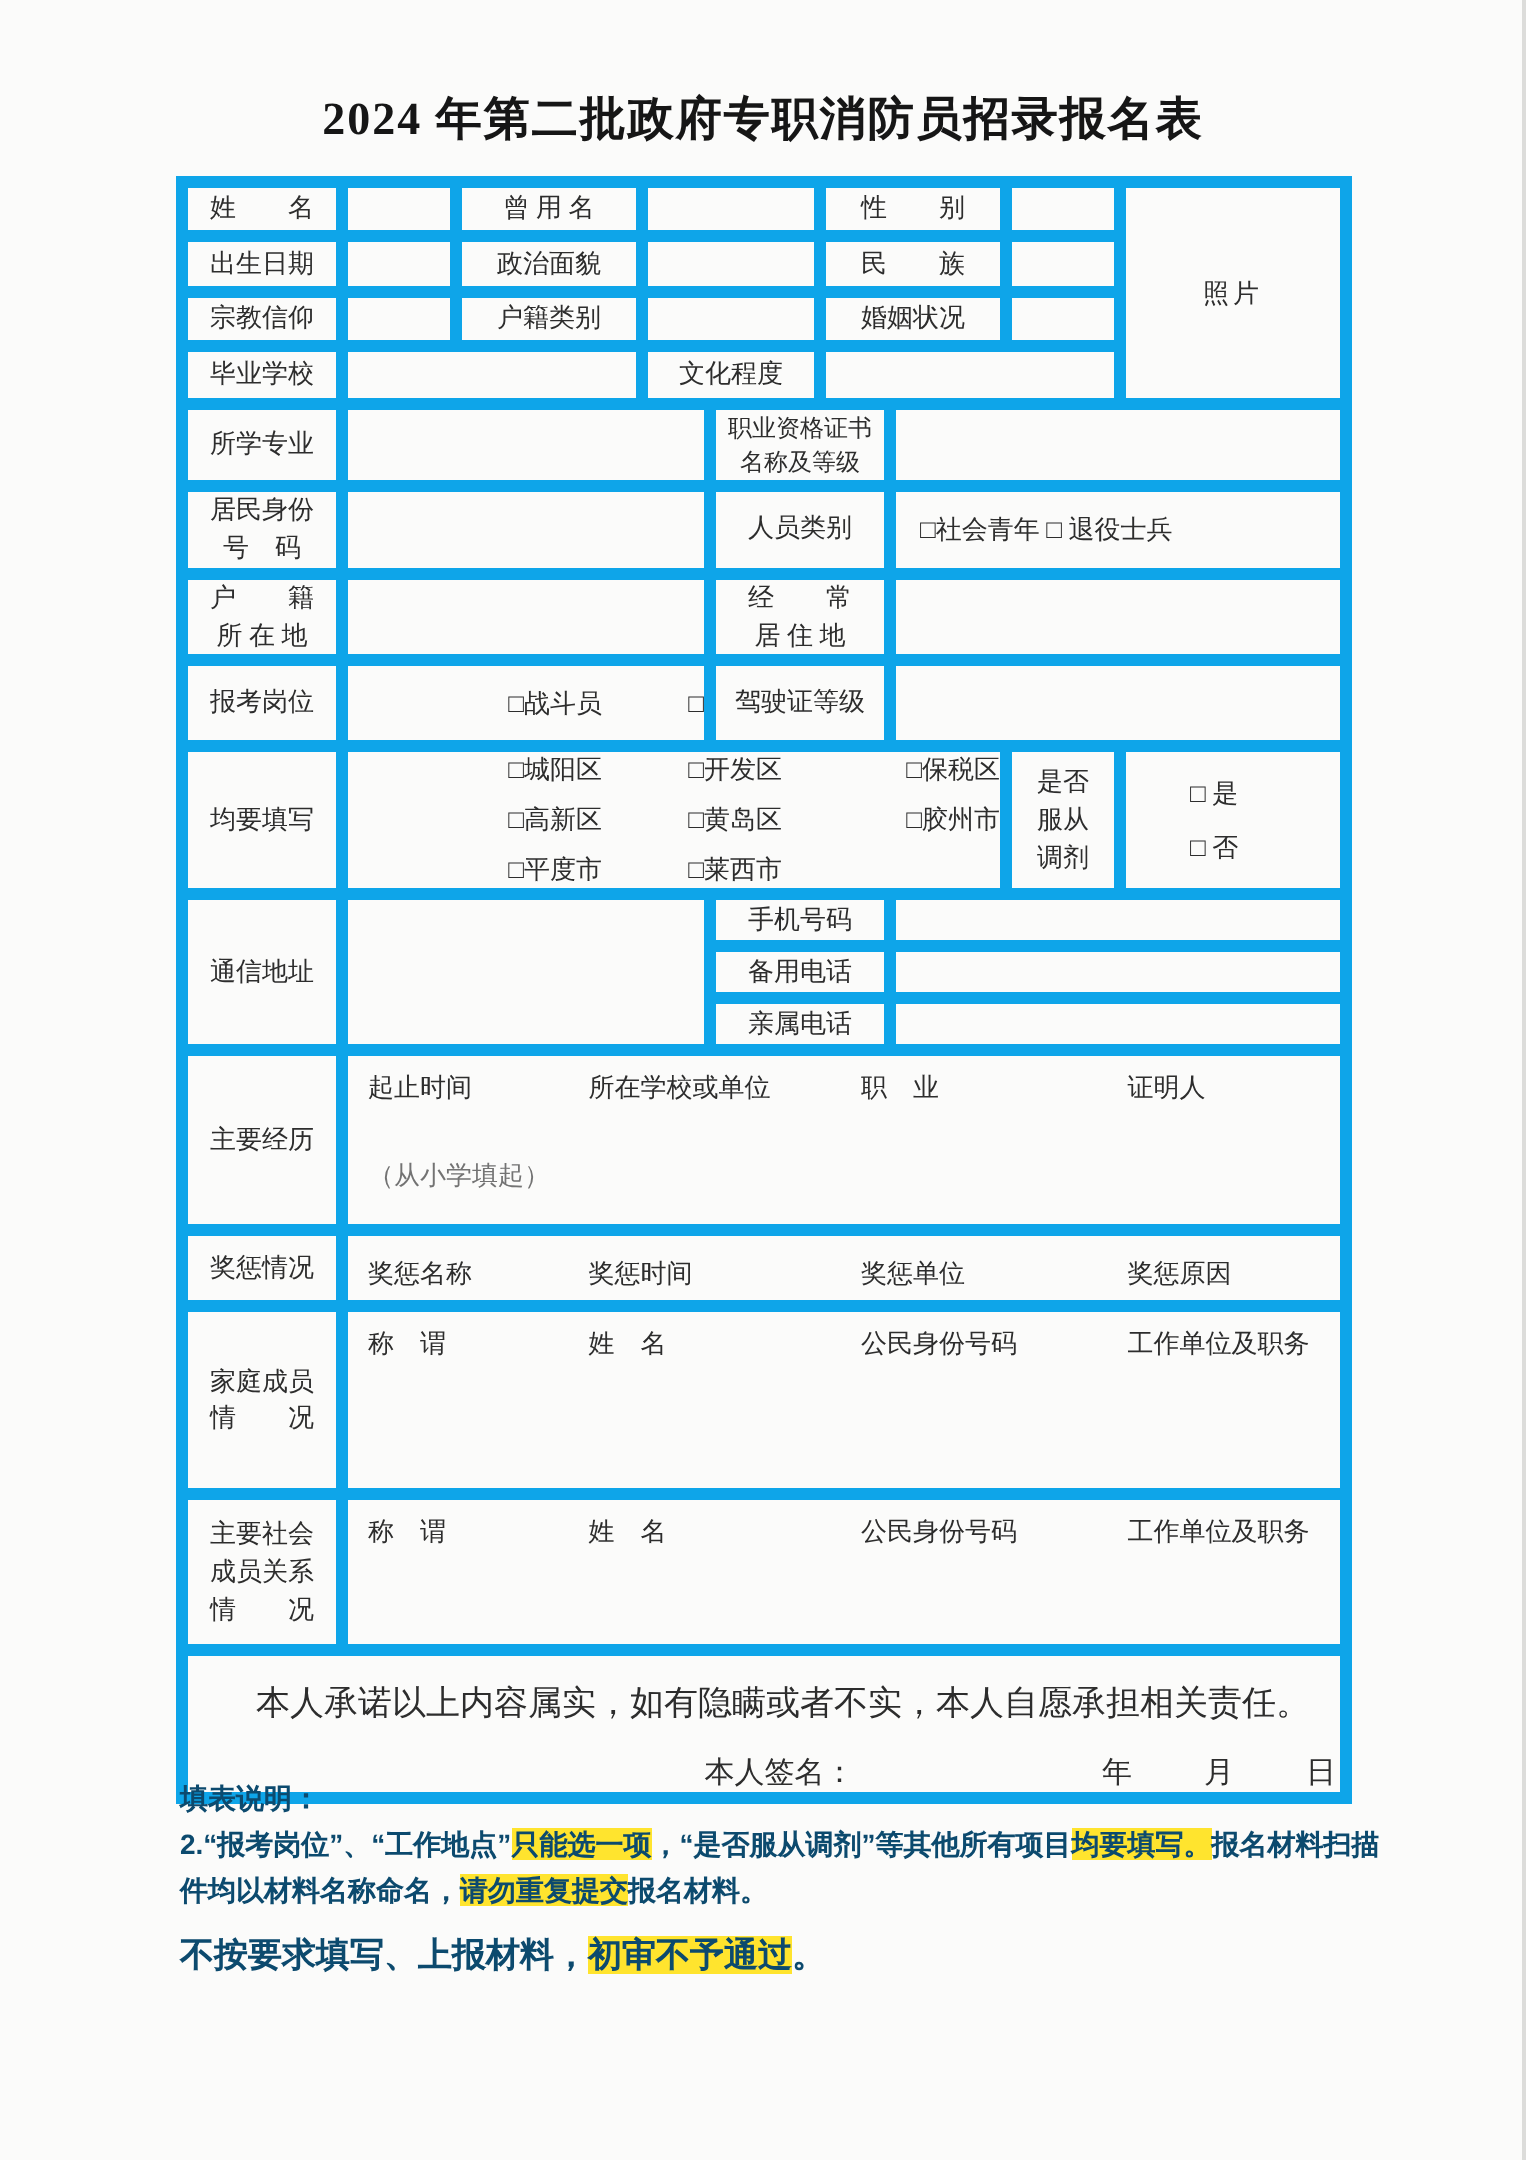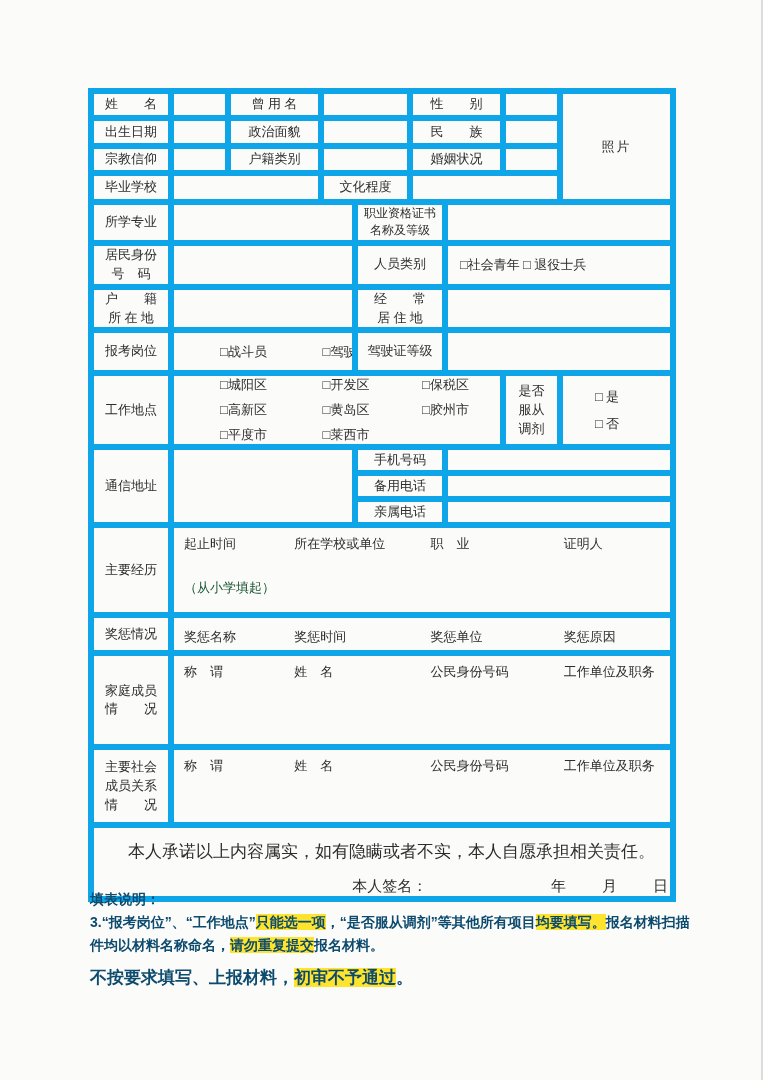--- a/index.html
+++ b/index.html
@@ -9,53 +9,54 @@
 
   .page-title { position:absolute; top:44px; left:0; width:100%; text-align:center;
                 font-size:23px; font-weight:bold; color:#161616; letter-spacing:1px; }
 
   table.form { position:absolute; top:88px; left:88px; width:582px;
                border-collapse:collapse; table-layout:fixed;
                font-size:13px; color:#2d2d2d; }
   table.form td { border:6px solid #0ea5e9; padding:0; overflow:hidden; }
 
   td.lbl { text-align:center; vertical-align:middle; white-space:pre-line; line-height:1.45; }
-  td.lbl.small { font-size:12px; line-height:1.35;font-family:Liberation Mono, monospace; }
+  td.lbl.small { font-size:12px; line-height:1.35; }
   td.val { background:transparent; }
   td.photo { text-align:center; vertical-align:middle; letter-spacing:2px; }
 
   .opts { padding-left:12px; text-align:left; }
-  .optgrid { display:grid; grid-template-columns:115px 90px auto; row-gap:7px; padding-left:12px; text-align:center; }
+  .optgrid { display:grid; grid-template-columns:115px 90px auto; row-gap:7px; padding-left:12px; text-align:right; }
   .yn { display:flex; flex-direction:column; gap:9px; align-items:flex-start; padding-left:32px; }
 
   td.content { vertical-align:top; }
   .cols { padding-top:7px; white-space:nowrap; }
   .cols span { display:inline-block; text-align:left; }
   .cA { margin-left:10px; width:107px; }
   .cB { width:133px; }
   .cC { width:130px; }
   .cD { width:120px; }
-  .red-note { color:#14532d; margin:26px 0 0 10px; text-align:left; }
+  .red-note { color:#737373; margin:26px 0 0 10px; text-align:left; }
 
   td.pledge-cell { vertical-align:top; }
   .pledge-line1 { padding:12px 0 0 34px; font-size:17px; text-align:left; }
   .pledge-line2 { padding:14px 0 0 222px; font-size:15px; text-align:right; }
   .pledge-date { margin-left:120px; letter-spacing:2px; }
 
   .notes { position:absolute; top:888px; left:90px; width:600px;
            font-family:"Liberation Sans", sans-serif; font-weight:bold;
            color:#0c4a6e; font-size:14px; line-height:23px; }
   .notes .hl { background:#ffe42e; }
   .warning { margin-top:9px; font-size:17px; line-height:24px; }
 </style>
 </head>
 <body>
 
 <div class="page">
 
+  <div class="page-title">2024 年第二批政府专职消防员招录报名表</div>
 
   <table class="form">
     <colgroup>
       <col style="width:80px">
         <col style="width:57px">
         <col style="width:93px">
       <col style="width:34px">
         <col style="width:55px">
         <col style="width:35px">
       <col style="width:58px">
@@ -123,21 +124,21 @@
         <td colspan="3">
           <div class="optgrid">
             <span>□战斗员</span>
             <span>□驾驶员</span>
           </div>
         </td>
         <td class="lbl" colspan="2">驾驶证等级</td>
         <td class="val" colspan="3"></td>
       </tr>
       <tr style="height:64px">
-        <td class="lbl">工作地点</td>
+        <td class="lbl">均要填写</td>
         <td colspan="6">
           <div class="optgrid">
             <span>□城阳区</span>
             <span>□开发区</span>
             <span>□保税区</span>
             <span>□高新区</span>
             <span>□黄岛区</span>
             <span>□胶州市</span>
             <span>□平度市</span>
             <span>□莱西市</span>
@@ -222,18 +223,18 @@
             <span>本人签名：</span>
             <span class="pledge-date">年　　月　　日</span>
           </div>
         </td>
       </tr>
     </tbody>
   </table>
 
   <div class="notes">
     <div>填表说明：</div>
-    <div><span>3.“报考岗位”、“工作地点”</span><span class="hl">只能选一项</span><span>，“是否服从调剂”等其他所有项目</span><span class="hl">均要填写。</span><span>报名材料扫描件均以材料名称命名，</span><span class="hl">请勿重复提交</span><span>报名材料。</span></div>
+    <div><span>2.“报考岗位”、“工作地点”</span><span class="hl">只能选一项</span><span>，“是否服从调剂”等其他所有项目</span><span class="hl">均要填写。</span><span>报名材料扫描件均以材料名称命名，</span><span class="hl">请勿重复提交</span><span>报名材料。</span></div>
     <div class="warning"><span>不按要求填写、上报材料，</span><span class="hl">初审不予通过</span><span>。</span></div>
   </div>
 
   <div class="page-edge"></div>
 </div>
 
 </body></html>

